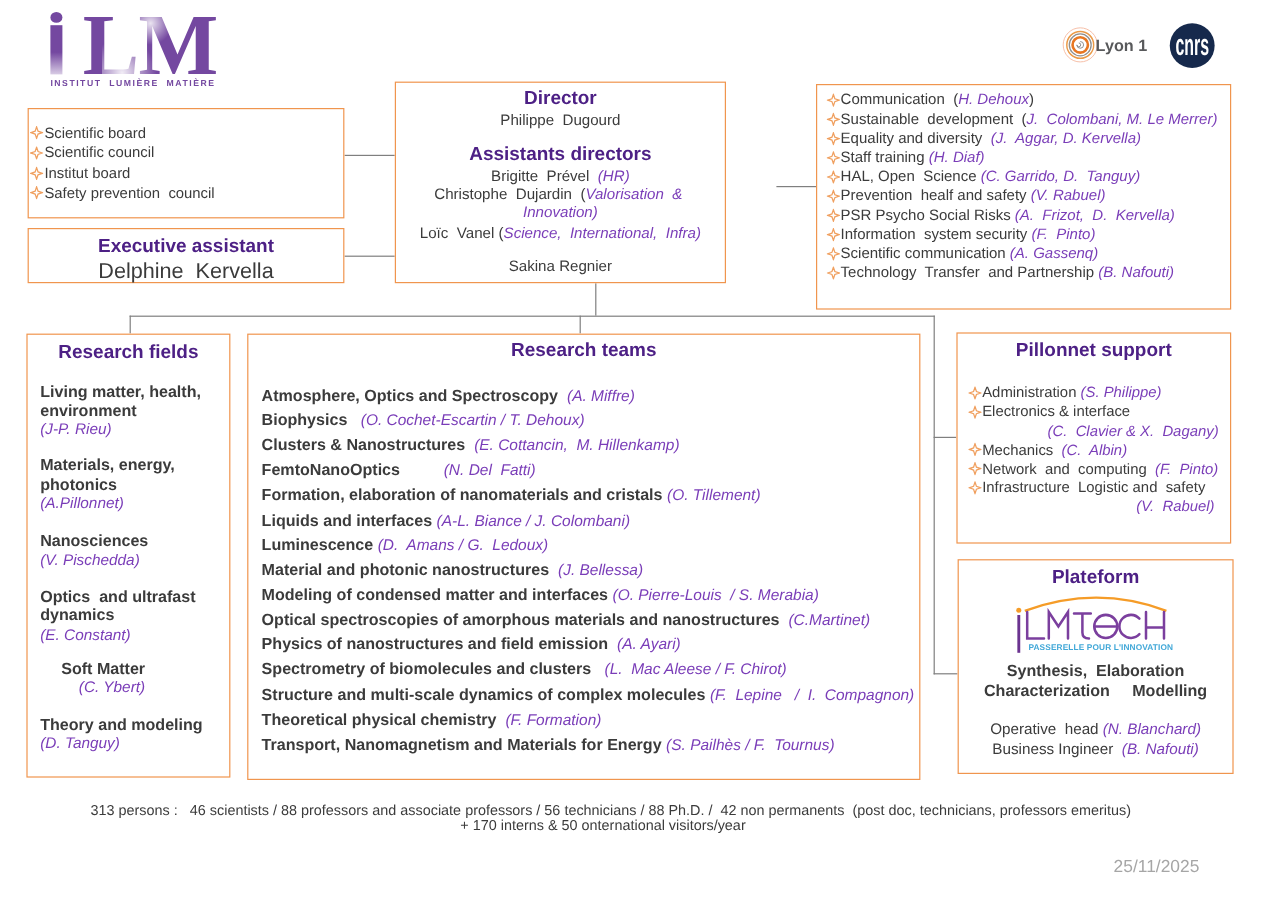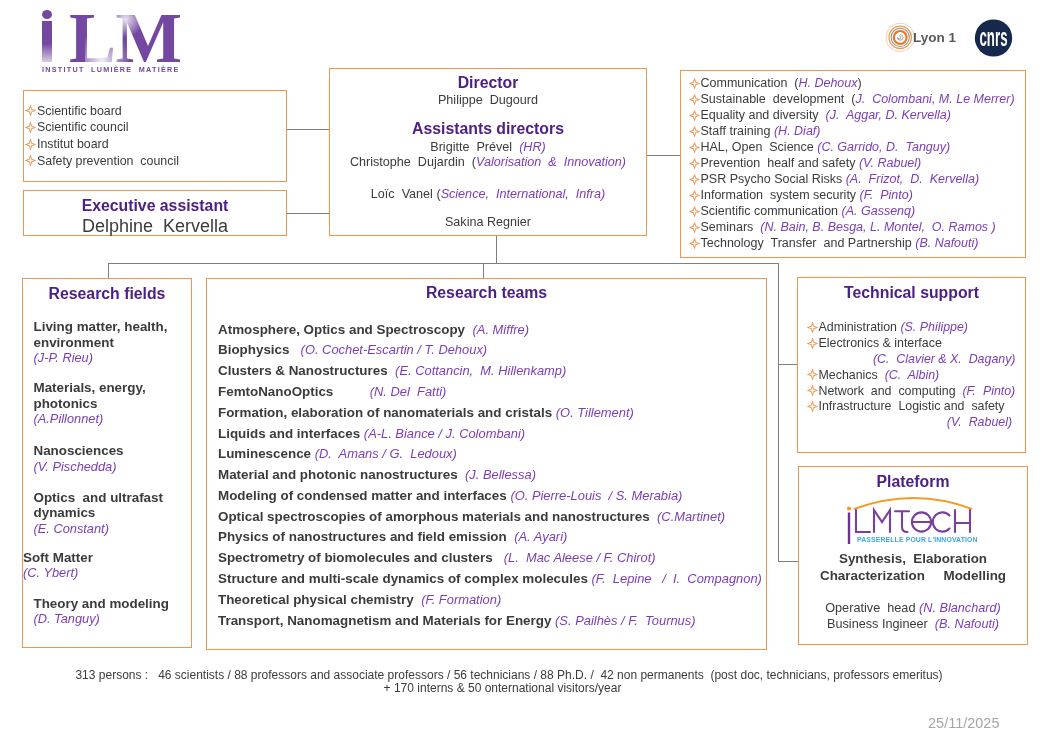--- a/index.html
+++ b/index.html
@@ -67,21 +67,21 @@
             <path d="M5.5 0.7 L6.7 4.3 L10.3 5.5 L6.7 6.7 L5.5 10.3 L4.3 6.7 L0.7 5.5 L4.3 4.3 Z" fill="#fff" stroke="#F0A060" stroke-width="1.05"></path>
           </svg>Safety prevention&nbsp; council</div>
     </div>
   </div>
 
   <div class="box" style="left:23px;top:190px;width:264px;height:46px;">
     <div class="h" style="top:7px;">Executive assistant</div>
     <div class="abs tx ctr" style="left:0;top:27.5px;width:100%;font-size:18px;line-height:14.5px;">Delphine&nbsp; Kervella</div>
   </div>
 
-  <div class="box" style="left:329px;top:68px;width:318px;height:168px;">
+  <div class="box" style="left:329px;top:68px;width:276px;height:168px;">
     <div class="h" style="top:6.2px;">Director</div>
     <div class="abs tx ctr" style="left:0;top:23.8px;width:100%;font-size:12.6px;line-height:14.5px;">Philippe&nbsp; Dugourd</div>
     <div class="h" style="top:52px;">Assistants directors</div>
     <div class="abs tx ctr" style="left:0;top:71.3px;width:100%;font-size:12.6px;line-height:14.5px;">Brigitte&nbsp; Prével&nbsp; <span class="it">(HR)</span></div>
     <div class="abs tx ctr" style="left:0;top:86px;width:100%;font-size:12.6px;line-height:14.5px;">Christophe&nbsp; Dujardin&nbsp; (<span class="it">Valorisation&nbsp; &amp;&nbsp; Innovation)</span></div>
     <div class="abs tx ctr" style="left:0;top:118px;width:100%;font-size:12.6px;line-height:14.5px;">Loïc&nbsp; Vanel (<span class="it">Science,&nbsp; International,&nbsp; Infra)</span></div>
     <div class="abs tx ctr" style="left:0;top:145.8px;width:100%;font-size:12.6px;line-height:14.5px;">Sakina Regnier</div>
   </div>
 
   <div class="box" style="left:680px;top:70px;width:346px;height:188px;">
@@ -108,34 +108,31 @@
             <path d="M5.5 0.7 L6.7 4.3 L10.3 5.5 L6.7 6.7 L5.5 10.3 L4.3 6.7 L0.7 5.5 L4.3 4.3 Z" fill="#fff" stroke="#F0A060" stroke-width="1.05"></path>
           </svg>PSR Psycho Social Risks <span class="it">(A.&nbsp; Frizot,&nbsp; D.&nbsp; Kervella)</span></div>
       <div class="li"><svg width="11" height="11" viewBox="0 0 11 11" style="vertical-align:-1.5px;">
             <path d="M5.5 0.7 L6.7 4.3 L10.3 5.5 L6.7 6.7 L5.5 10.3 L4.3 6.7 L0.7 5.5 L4.3 4.3 Z" fill="#fff" stroke="#F0A060" stroke-width="1.05"></path>
           </svg>Information&nbsp; system security <span class="it">(F.&nbsp; Pinto)</span></div>
       <div class="li"><svg width="11" height="11" viewBox="0 0 11 11" style="vertical-align:-1.5px;">
             <path d="M5.5 0.7 L6.7 4.3 L10.3 5.5 L6.7 6.7 L5.5 10.3 L4.3 6.7 L0.7 5.5 L4.3 4.3 Z" fill="#fff" stroke="#F0A060" stroke-width="1.05"></path>
           </svg>Scientific communication <span class="it">(A. Gassenq)</span></div>
       <div class="li"><svg width="11" height="11" viewBox="0 0 11 11" style="vertical-align:-1.5px;">
             <path d="M5.5 0.7 L6.7 4.3 L10.3 5.5 L6.7 6.7 L5.5 10.3 L4.3 6.7 L0.7 5.5 L4.3 4.3 Z" fill="#fff" stroke="#F0A060" stroke-width="1.05"></path>
-          </svg>Seminars&nbsp; <span class="it">(N. Bain, B. Besga, L. Montel,&nbsp; O. Ramos&nbsp;)</span></div>
-      <div class="li"><svg width="11" height="11" viewBox="0 0 11 11" style="vertical-align:-1.5px;">
-            <path d="M5.5 0.7 L6.7 4.3 L10.3 5.5 L6.7 6.7 L5.5 10.3 L4.3 6.7 L0.7 5.5 L4.3 4.3 Z" fill="#fff" stroke="#F0A060" stroke-width="1.05"></path>
           </svg>Technology&nbsp; Transfer&nbsp; and Partnership <span class="it">(B. Nafouti)</span></div>
     </div>
   </div>
 
   <div class="box" style="left:22px;top:278px;width:170px;height:370px;">
     <div class="h" style="top:6.9px;">Research fields</div>
     <div class="abs tx" style="left:10.5px;top:40.2px;font-size:13.4px;font-weight:bold;line-height:15.4px;">Living matter, health,<br>environment<br><span class="it" style="font-size:12.8px;font-weight:normal;">(J-P. Rieu)</span></div>
     <div class="abs tx" style="left:10.5px;top:101.2px;font-size:13.4px;font-weight:bold;line-height:15.4px;">Materials, energy,<br>photonics<br><span class="it" style="font-size:12.8px;font-weight:normal;">(A.Pillonnet)</span></div>
     <div class="abs tx" style="left:10.5px;top:164.3px;font-size:13.4px;font-weight:bold;line-height:15.4px;">Nanosciences<br><span class="it" style="font-size:12.8px;font-weight:normal;">(V. Pischedda)</span></div>
     <div class="abs tx" style="left:10.5px;top:210.9px;font-size:13.4px;font-weight:bold;line-height:15.4px;">Optics&nbsp; and ultrafast<br>dynamics<br><span class="it" style="font-size:12.8px;font-weight:normal;margin-top:24px;">(E. Constant)</span></div>
-    <div class="abs tx" style="left:0;top:270.8px;font-size:13.4px;font-weight:bold;line-height:15.4px;">Soft Matter<br><span class="it" style="font-size:12.8px;font-weight:normal;">(C. Ybert)</span></div>
+    <div class="abs tx" style="left:28px;top:270.8px;font-size:13.4px;font-weight:bold;line-height:15.4px;text-align:right;">Soft Matter<br><span class="it" style="font-size:12.8px;font-weight:normal;">(C. Ybert)</span></div>
     <div class="abs tx" style="left:10.5px;top:316.9px;font-size:13.4px;font-weight:bold;line-height:15.4px;">Theory and modeling<br><span class="it" style="font-size:12.8px;font-weight:normal;">(D. Tanguy)</span></div>
   </div>
 
   <div class="box" style="left:206px;top:278px;width:561px;height:372px;">
     <div class="h" style="top:6.4px;">Research teams</div>
     <div class="abs tx" style="left:11px;top:40.6px;font-size:13.4px;line-height:20.78px;font-weight:bold;">
       <div class="li">Atmosphere, Optics and Spectroscopy&nbsp; <span class="it" style="font-size:12.9px;font-weight:normal;">(A. Miffre)</span></div>
       <div class="li">Biophysics&nbsp;&nbsp; <span class="it" style="font-size:12.9px;font-weight:normal;">(O. Cochet-Escartin / T. Dehoux)</span></div>
       <div class="li">Clusters &amp; Nanostructures&nbsp; <span class="it" style="font-size:12.9px;font-weight:normal;">(E. Cottancin,&nbsp; M. Hillenkamp)</span></div>
       <div class="li">FemtoNanoOptics&nbsp; <span class="it" style="font-size:12.9px;font-weight:normal;margin-left:29px;">(N. Del&nbsp; Fatti)</span></div>
@@ -147,21 +144,21 @@
       <div class="li">Optical spectroscopies of amorphous materials and nanostructures&nbsp; <span class="it" style="font-size:12.9px;font-weight:normal;">(C.Martinet)</span></div>
       <div class="li">Physics of nanostructures and field emission&nbsp; <span class="it" style="font-size:12.9px;font-weight:normal;">(A. Ayari)</span></div>
       <div class="li">Spectrometry of biomolecules and clusters&nbsp;&nbsp; <span class="it" style="font-size:12.9px;font-weight:normal;">(L.&nbsp; Mac Aleese&nbsp;/&nbsp;F. Chirot)</span></div>
       <div class="li">Structure and multi-scale dynamics of complex molecules <span class="it" style="font-size:12.9px;font-weight:normal;">(F.&nbsp; Lepine&nbsp;&nbsp; /&nbsp;&nbsp;I.&nbsp; Compagnon)</span></div>
       <div class="li">Theoretical physical chemistry&nbsp; <span class="it" style="font-size:12.9px;font-weight:normal;">(F. Formation)</span></div>
       <div class="li">Transport, Nanomagnetism and Materials for Energy <span class="it" style="font-size:12.9px;font-weight:normal;">(S. Pailhès&nbsp;/&nbsp;F.&nbsp; Tournus)</span></div>
     </div>
   </div>
 
   <div class="box" style="left:797px;top:277px;width:229px;height:176px;">
-    <div class="h" style="top:7.4px;">Technical support</div>
+    <div class="h" style="top:7.4px;">Pillonnet support</div>
     <div class="abs tx" style="left:8.5px;top:42.4px;width:209px;font-size:12.4px;line-height:15.8px;">
       <div class="li"><svg width="11" height="11" viewBox="0 0 11 11" style="vertical-align:-1.5px;">
             <path d="M5.5 0.7 L6.7 4.3 L10.3 5.5 L6.7 6.7 L5.5 10.3 L4.3 6.7 L0.7 5.5 L4.3 4.3 Z" fill="#fff" stroke="#F0A060" stroke-width="1.05"></path>
           </svg>Administration <span class="it">(S. Philippe)</span></div>
       <div class="li"><svg width="11" height="11" viewBox="0 0 11 11" style="vertical-align:-1.5px;">
             <path d="M5.5 0.7 L6.7 4.3 L10.3 5.5 L6.7 6.7 L5.5 10.3 L4.3 6.7 L0.7 5.5 L4.3 4.3 Z" fill="#fff" stroke="#F0A060" stroke-width="1.05"></path>
           </svg>Electronics &amp; interface</div>
       <div class="li" style="text-align:right;"><span class="it">(C.&nbsp; Clavier&nbsp;&amp;&nbsp;X.&nbsp; Dagany)</span></div>
       <div class="li"><svg width="11" height="11" viewBox="0 0 11 11" style="vertical-align:-1.5px;">
             <path d="M5.5 0.7 L6.7 4.3 L10.3 5.5 L6.7 6.7 L5.5 10.3 L4.3 6.7 L0.7 5.5 L4.3 4.3 Z" fill="#fff" stroke="#F0A060" stroke-width="1.05"></path>

